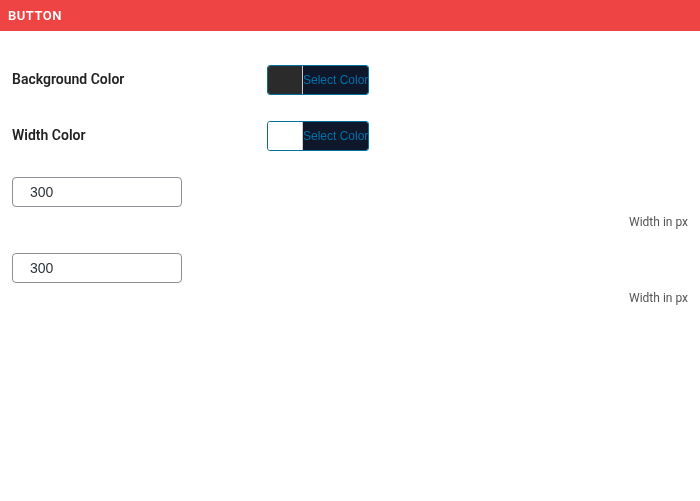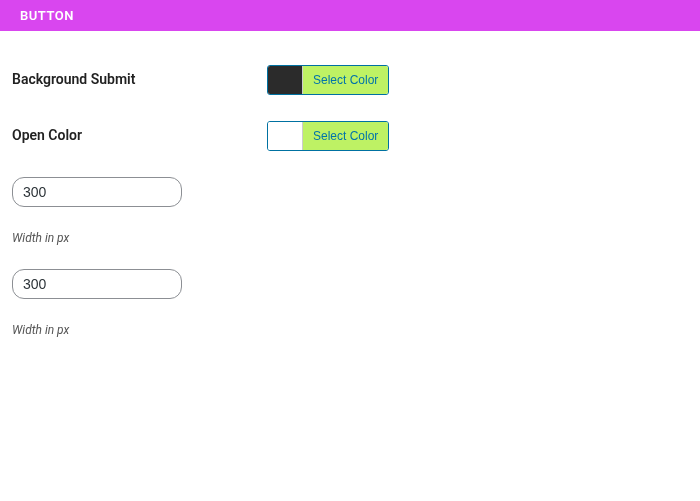--- a/index.html
+++ b/index.html
@@ -4,23 +4,23 @@
   <style>
     * { box-sizing: border-box; margin: 0; padding: 0; }
     body {
       font-family: -apple-system, BlinkMacSystemFont, "Segoe UI", Roboto, sans-serif;
       font-size: 13px;
       color: #333;
       background: #fff;
       width: 700px;
     }
     .section-header {
-      background: #d946ef;
+      background: #ef4444;
       color: #fff;
-      padding: 8px 20px;
+      padding: 8px 8px;
       font-weight: 600;
       font-size: 13px;
       letter-spacing: 0.5px;
     }
     .form-body {
       padding: 10px 12px 20px 12px;
     }
     .form-row {
       display: flex;
       align-items: flex-start;
@@ -44,67 +44,67 @@
       height: 30px;
     }
     .color-swatch {
       width: 34px;
       height: 28px;
       border: none;
     }
     .color-swatch.dark { background: #2b2b2b; }
     .color-swatch.white { background: #fff; }
     .color-btn {
-      background: #bef264;
+      background: #0f172a;
       border: none;
       border-left: 1px solid #ccc;
-      padding: 0 10px;
+      padding: 0 0;
       font-size: 12px;
       color: #0073aa;
       cursor: pointer;
       height: 28px;
     }
     .text-input {
       width: 170px;
       height: 30px;
       border: 1px solid #8c8f94;
-      border-radius: 12px;
-      padding: 4px 10px;
+      border-radius: 4px;
+      padding: 4px 17px;
       font-size: 14px;
       color: #2c3338;
       background: #fff;
     }
     .hint {
       font-size: 12px;
-      font-style: italic;
       color: #555;
-      margin-top: 24px;
+      margin-top: 8px;
+      text-align: right;
     }
   </style>
 </head>
 <body>
 
 <div class="section-header">
   <span>BUTTON</span>
 </div>
 
 <div class="form-body">
 
   <div class="form-row">
-    <div class="form-label">Background Submit</div>
+    <div class="form-label">Background Color</div>
     <div class="form-control">
       <div class="color-picker">
         <span class="color-swatch dark"></span>
         <button class="color-btn">Select Color</button>
       </div>
     </div>
   </div>
 
   <div class="form-row">
-    <div class="form-label">Open Color</div>
+    <div class="form-label">Width Color</div>
     <div class="form-control">
       <div class="color-picker">
         <span class="color-swatch white"></span>
         <button class="color-btn">Select Color</button>
       </div>
     </div>
   </div>
 
   <div class="form-row">
     <div class="form-control">

